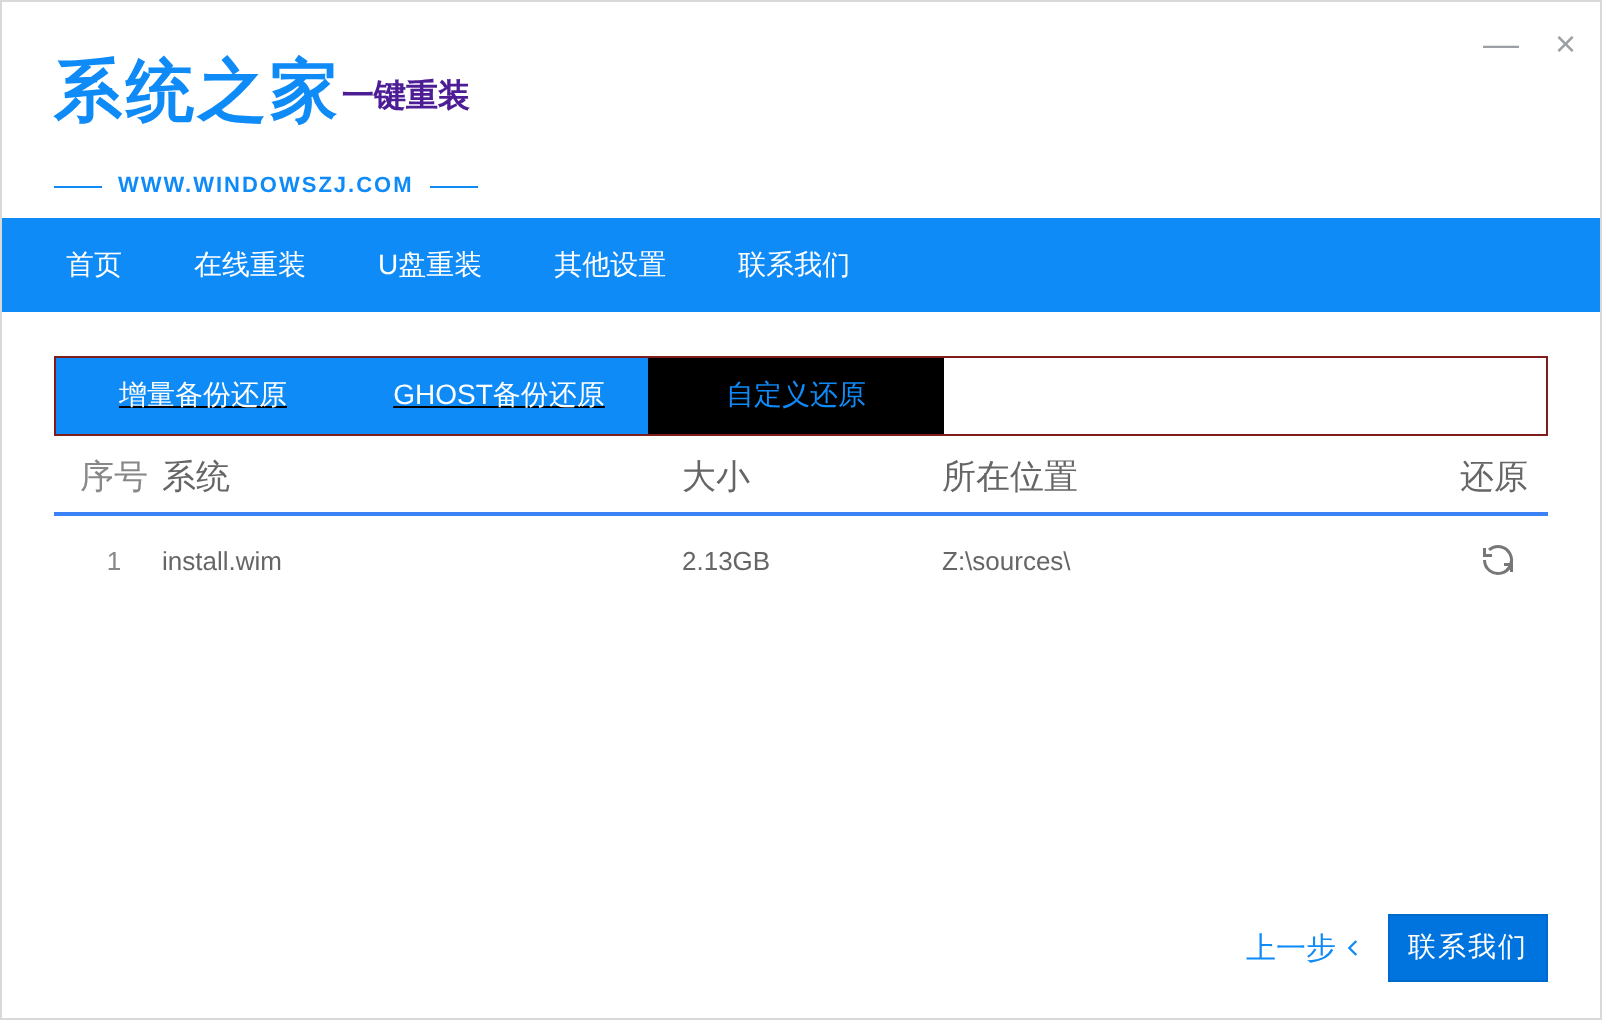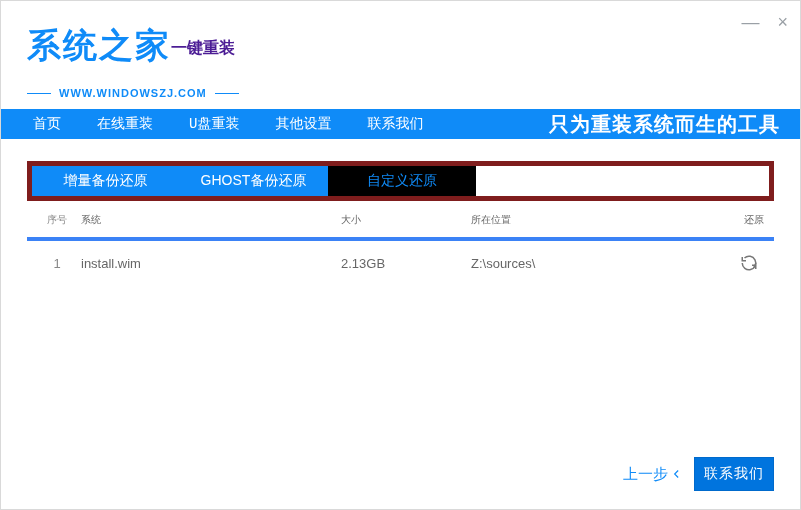--- a/index.html
+++ b/index.html
@@ -50,24 +50,23 @@
     color: #0f8bf8;
     letter-spacing: 1px;
   }
   .logo-url .dash { flex: 0 0 auto; width: 24px; height: 0; border-top: 1.5px solid #0f8bf8; }
   .logo-url-text { font-weight: 600; }
 
   
   .navbar {
     display: flex; align-items: center;
     background: #0f8bf8;
-    height: 30px;
+    height: 47px;
     color: #fff;
     padding: 0 14px 0 14px;
-    font-family: Liberation Mono, monospace;
   }
   .nav-items { display: flex; height: 100%; }
   .nav-item {
     display: flex; align-items: center; justify-content: center;
     padding: 0 18px;
     font-size: 14px;
     color: #fff;
     cursor: pointer;
     height: 100%;
   }
@@ -84,23 +83,24 @@
   }
 
   
   .content {
     padding: 22px 26px 0 26px;
   }
 
   
   .tabs {
     display: flex;
-    border: 5px solid #7f1d1d;
+    border: 1px solid #7f1d1d;
     height: 40px;
     overflow: hidden;
+    text-decoration: underline;
   }
   .tab {
     display: flex; align-items: center; justify-content: center;
     width: 148px;
     font-size: 14px;
     cursor: pointer;
     border-right: 1px solid #0f8bf8;
   }
   .tab.inactive {
     background: #0f8bf8;
@@ -120,22 +120,22 @@
   }
   .thead, .trow {
     display: grid;
     grid-template-columns: 48px 260px 130px 1fr 58px;
     align-items: center;
     padding: 0 6px;
   }
   .thead {
     height: 38px;
     color: #666;
-    font-size: 10px;
-    border-bottom: 4px solid #3b82f6;
+    font-size: 17px;
+    border-bottom: 2px solid #3b82f6;
   }
   .thead .col-restore { text-align: right; padding-right: 4px; }
   .trow {
     height: 44px;
     color: #666;
     font-size: 13px;
   }
   .col-index { text-align: center; color: #888; }
   .col-sys, .col-size, .col-loc { text-align: left; }
   .col-restore { text-align: right; padding-right: 8px; }
@@ -190,21 +190,20 @@
 </div>
 
 <div class="navbar">
   <div class="nav-items">
     <div class="nav-item">首页</div>
     <div class="nav-item">在线重装</div>
     <div class="nav-item">U盘重装</div>
     <div class="nav-item">其他设置</div>
     <div class="nav-item">联系我们</div>
   </div>
-  <div class="nav-slogan">只为重装系统而生的工具</div>
 </div>
 
 <div class="content">
 
   <div class="tabs">
     <div class="tab inactive">增量备份还原</div>
     <div class="tab inactive">GHOST备份还原</div>
     <div class="tab active">自定义还原</div>
   </div>
 

